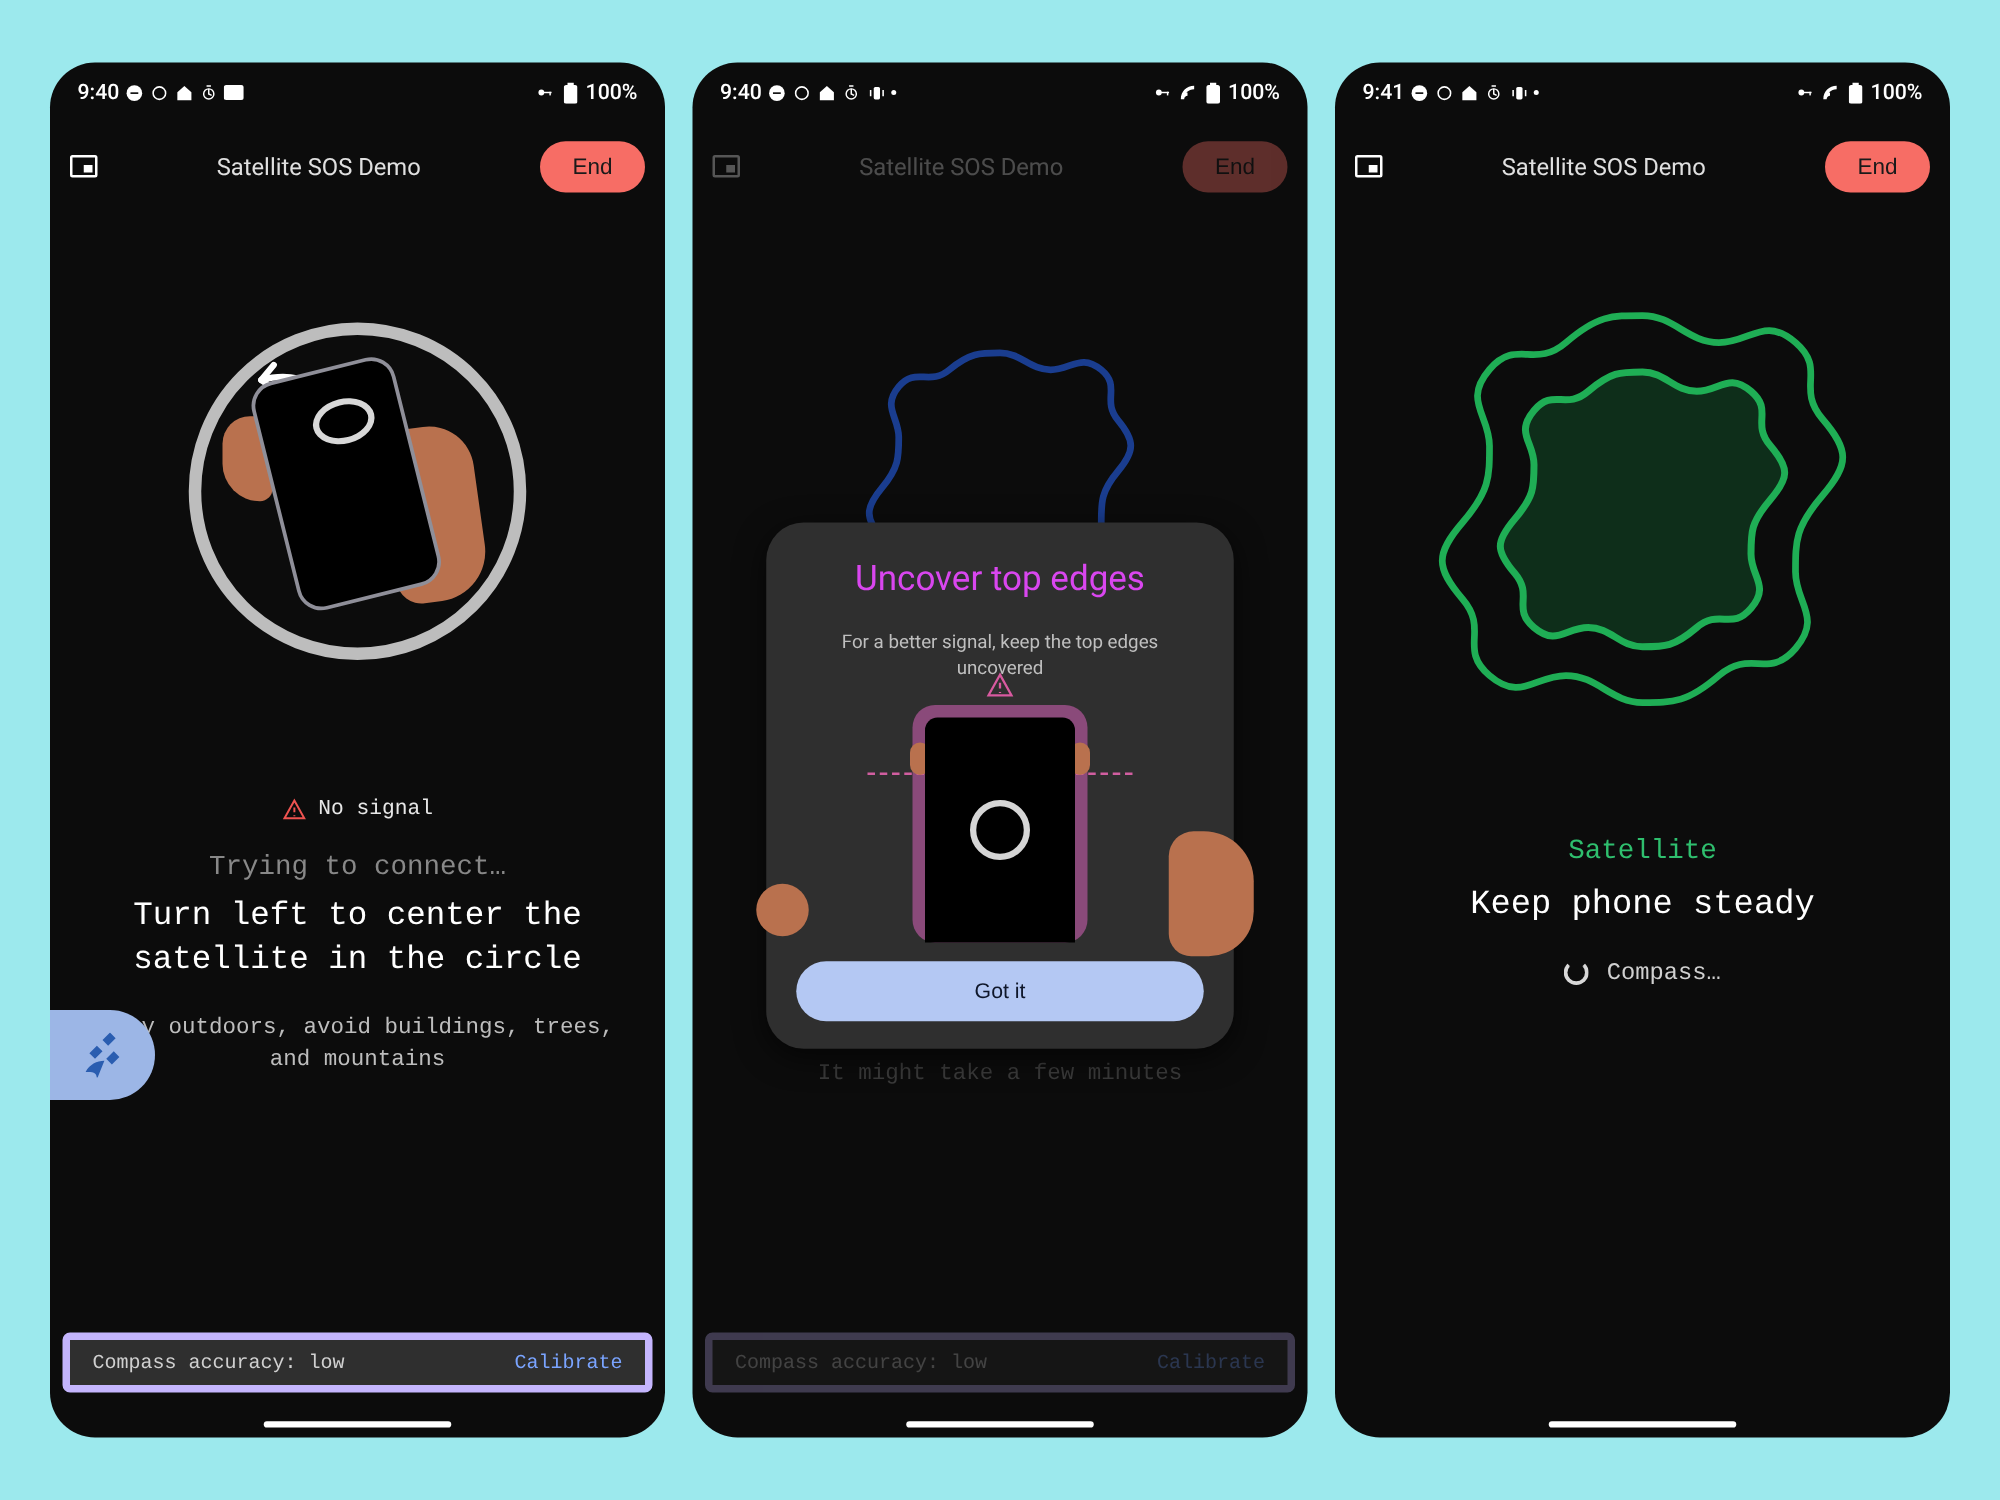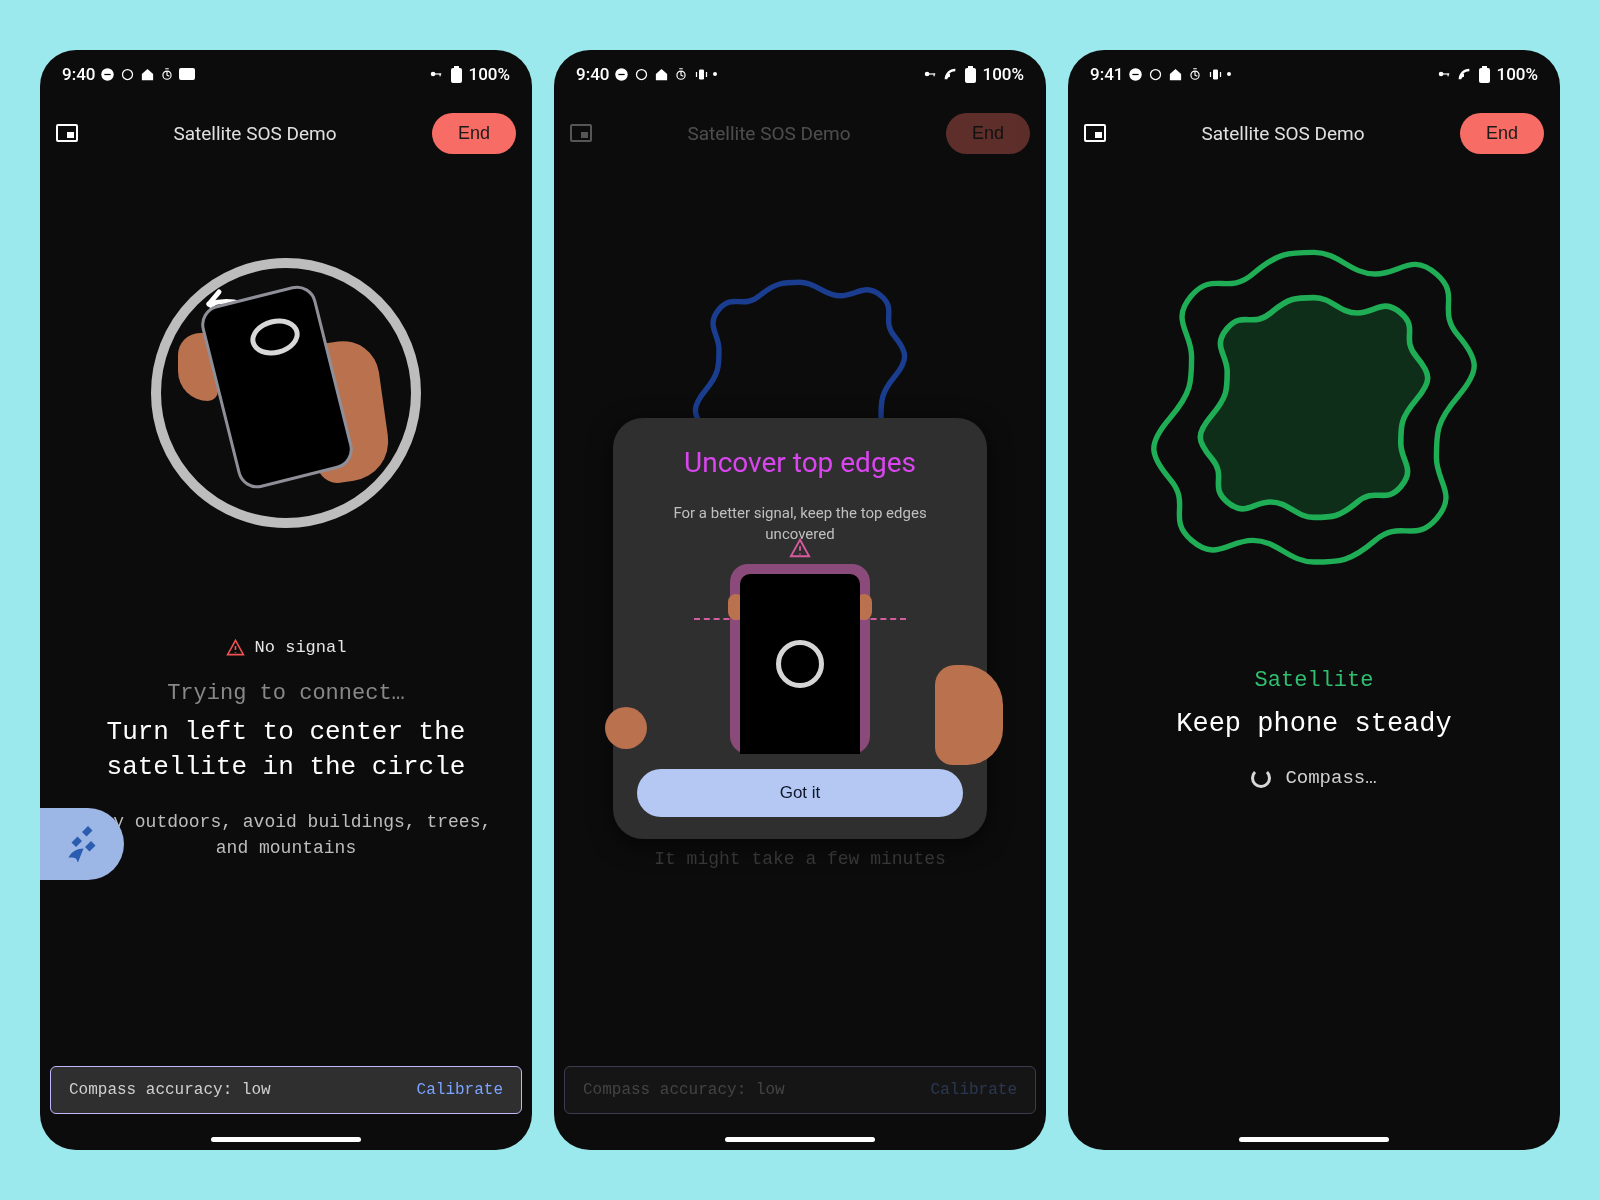--- a/index.html
+++ b/index.html
@@ -123,21 +123,21 @@
   .instruction {
     margin-top: 9px; font-size:26px; color:#fff; text-align:center; padding:0 16px; line-height:1.35;
   }
   .subtext {
     margin-top: 24px; font-size:18px; color:#bdbdbd; text-align:center; padding: 0 32px; line-height:1.45;
   }
 
   
   .compass-bar {
     position:absolute; left:10px; right:10px; bottom:36px;
-    background:#2f2f2f; border:1px solid #c4b5fd; border-radius:6px;
+    background:#2f2f2f; border:6px solid #c4b5fd; border-radius:6px;
     height:48px; display:flex; align-items:center; justify-content:space-between;
     padding: 0 18px; font-size:16px;
   }
   .compass-bar .label { color:#d0d0d0; }
   .compass-bar .link { color:#7aa4ff; cursor:pointer; }
   .dimmed .compass-bar { opacity:0.28; }
 
   
   .nav-pill {
     position:absolute; bottom:8px; left:50%; transform:translateX(-50%);

